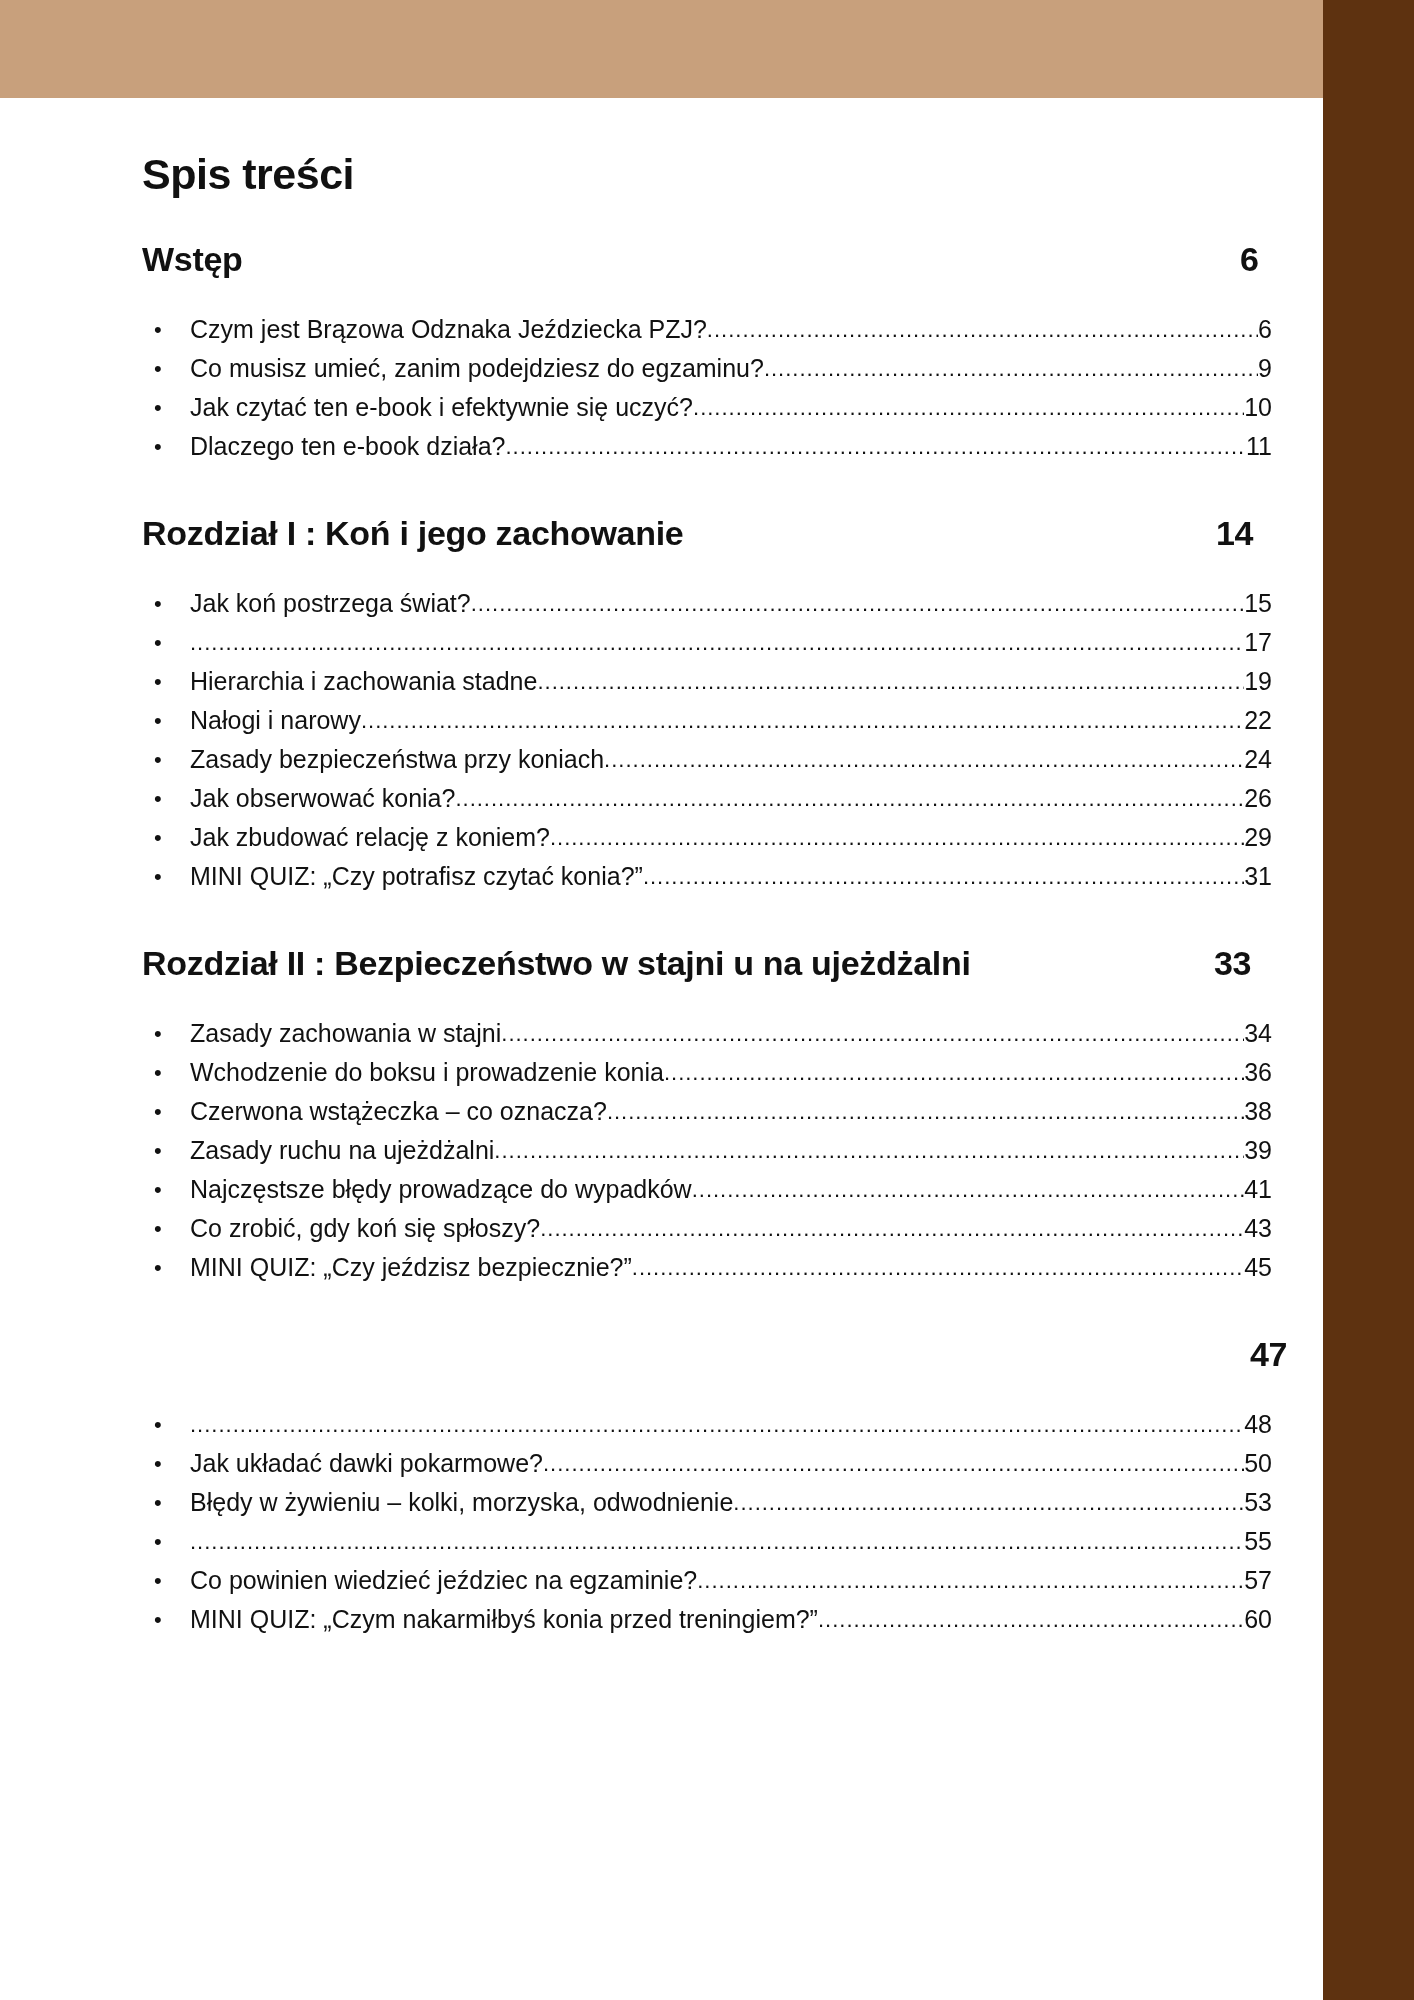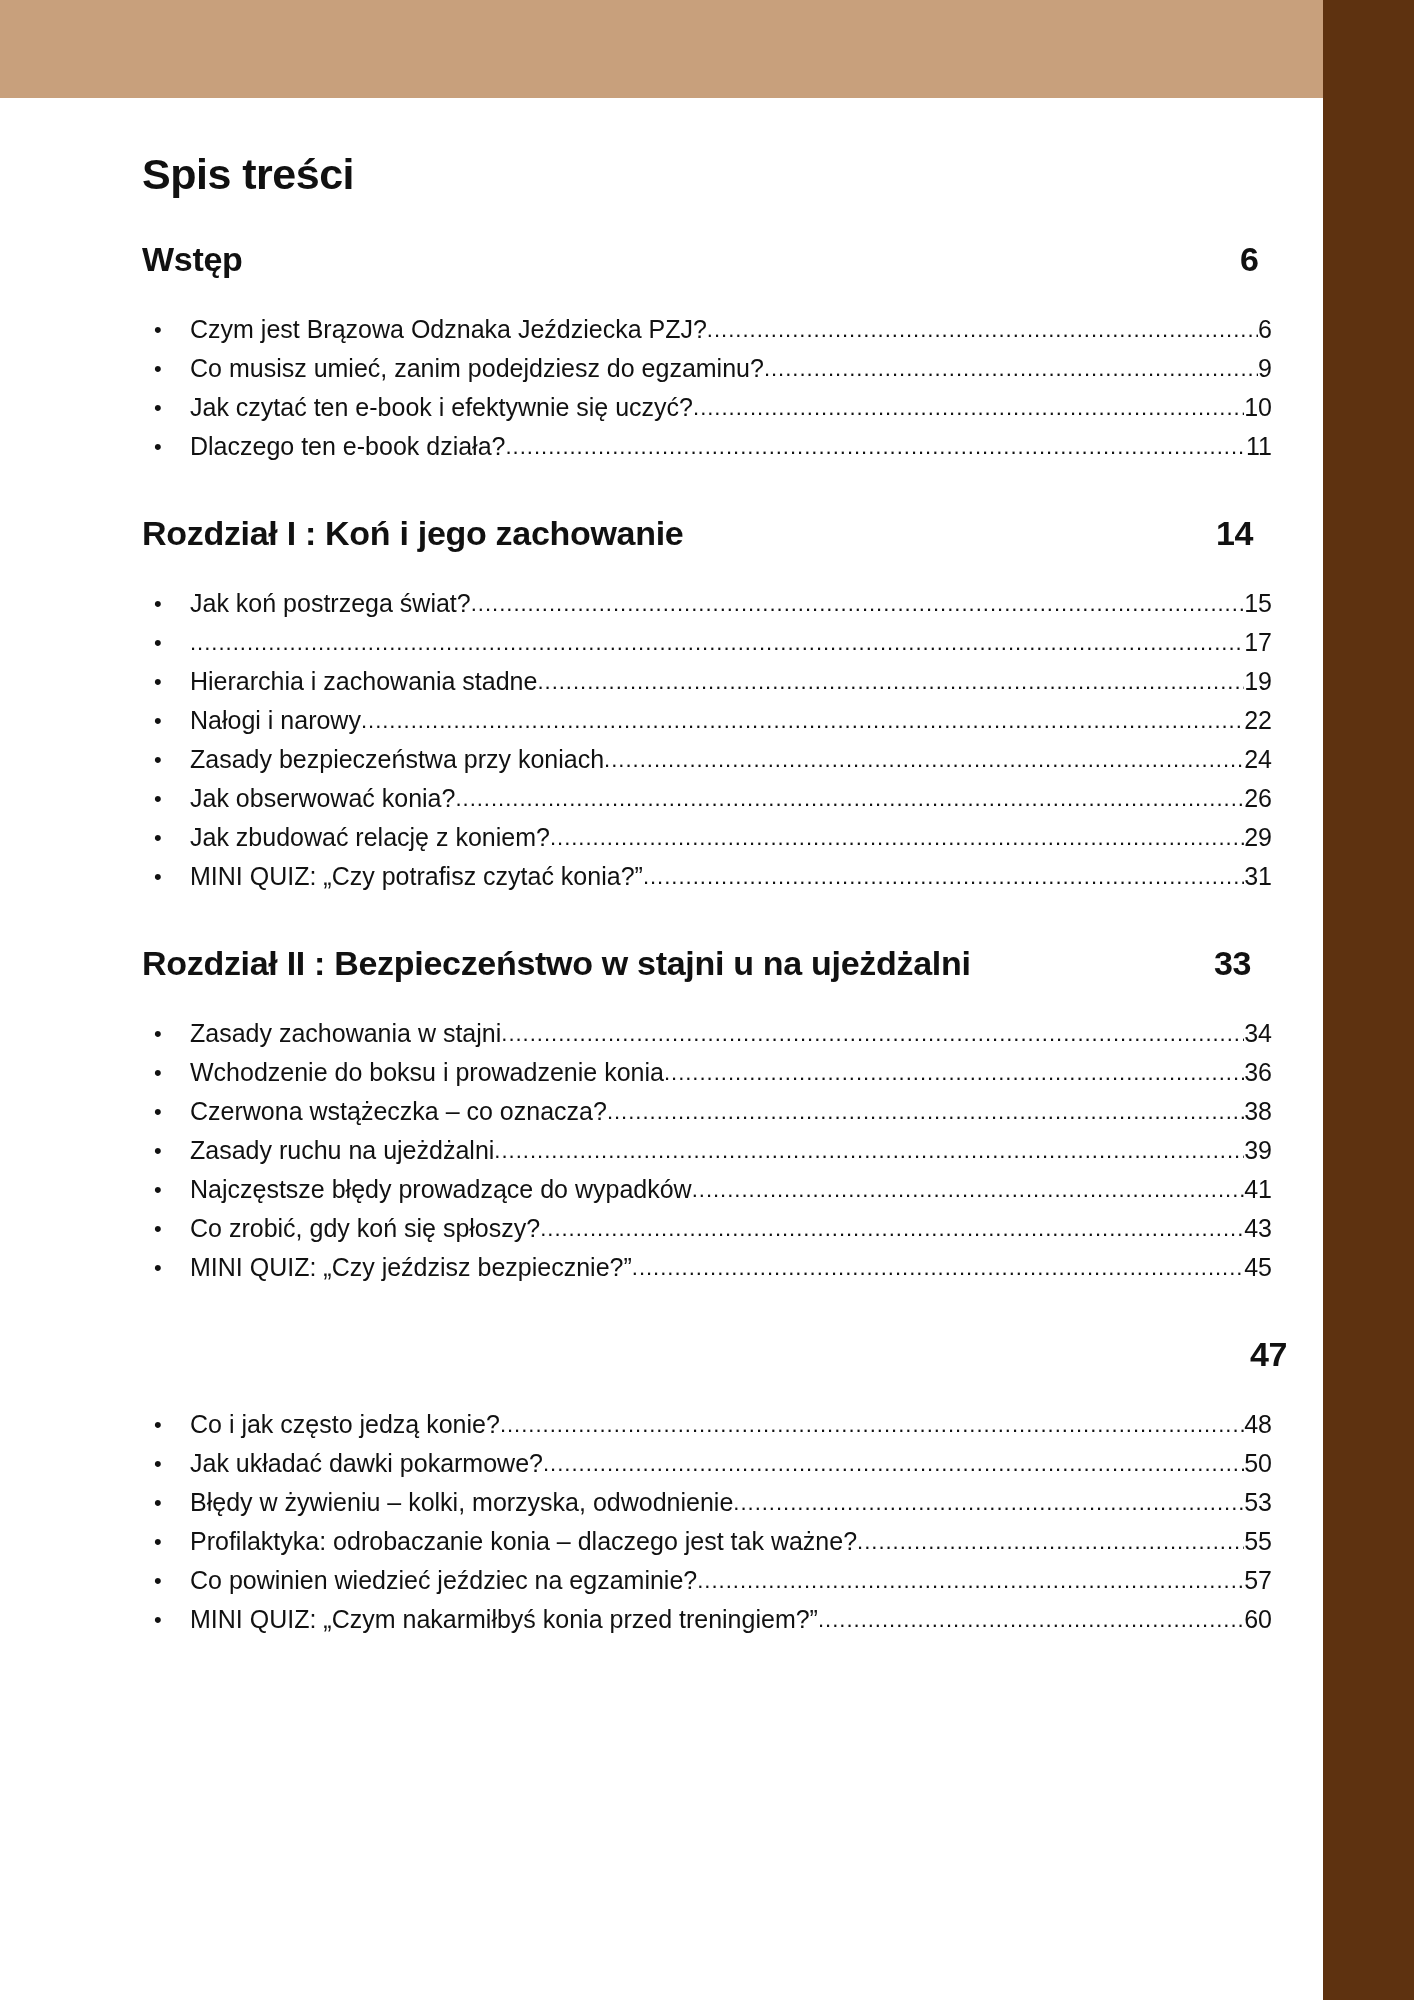--- a/index.html
+++ b/index.html
@@ -169,39 +169,37 @@
     </ul>
   </div>
 
   <div class="section" style="margin-top:42px;">
     <div class="sec-head">
       <span class="num" style="left:1076px;margin-left:32px;">47</span>
     </div>
     <ul class="items" style="margin-top:26px;">
       <li class="item">
           <span class="bullet">•</span>
-          <span class="label">Co i jak często jedzą konie?</span>
           <span class="dots"></span>
           <span class="pnum">48</span>
         </li>
       <li class="item">
           <span class="bullet">•</span>
           <span class="label">Jak układać dawki pokarmowe?</span>
           <span class="dots"></span>
           <span class="pnum">50</span>
         </li>
       <li class="item">
           <span class="bullet">•</span>
           <span class="label">Błędy w żywieniu – kolki, morzyska, odwodnienie</span>
           <span class="dots"></span>
           <span class="pnum">53</span>
         </li>
       <li class="item">
           <span class="bullet">•</span>
-          <span class="label">Profilaktyka: odrobaczanie konia – dlaczego jest tak ważne?</span>
           <span class="dots"></span>
           <span class="pnum">55</span>
         </li>
       <li class="item">
           <span class="bullet">•</span>
           <span class="label">Co powinien wiedzieć jeździec na egzaminie?</span>
           <span class="dots"></span>
           <span class="pnum">57</span>
         </li>
       <li class="item">

